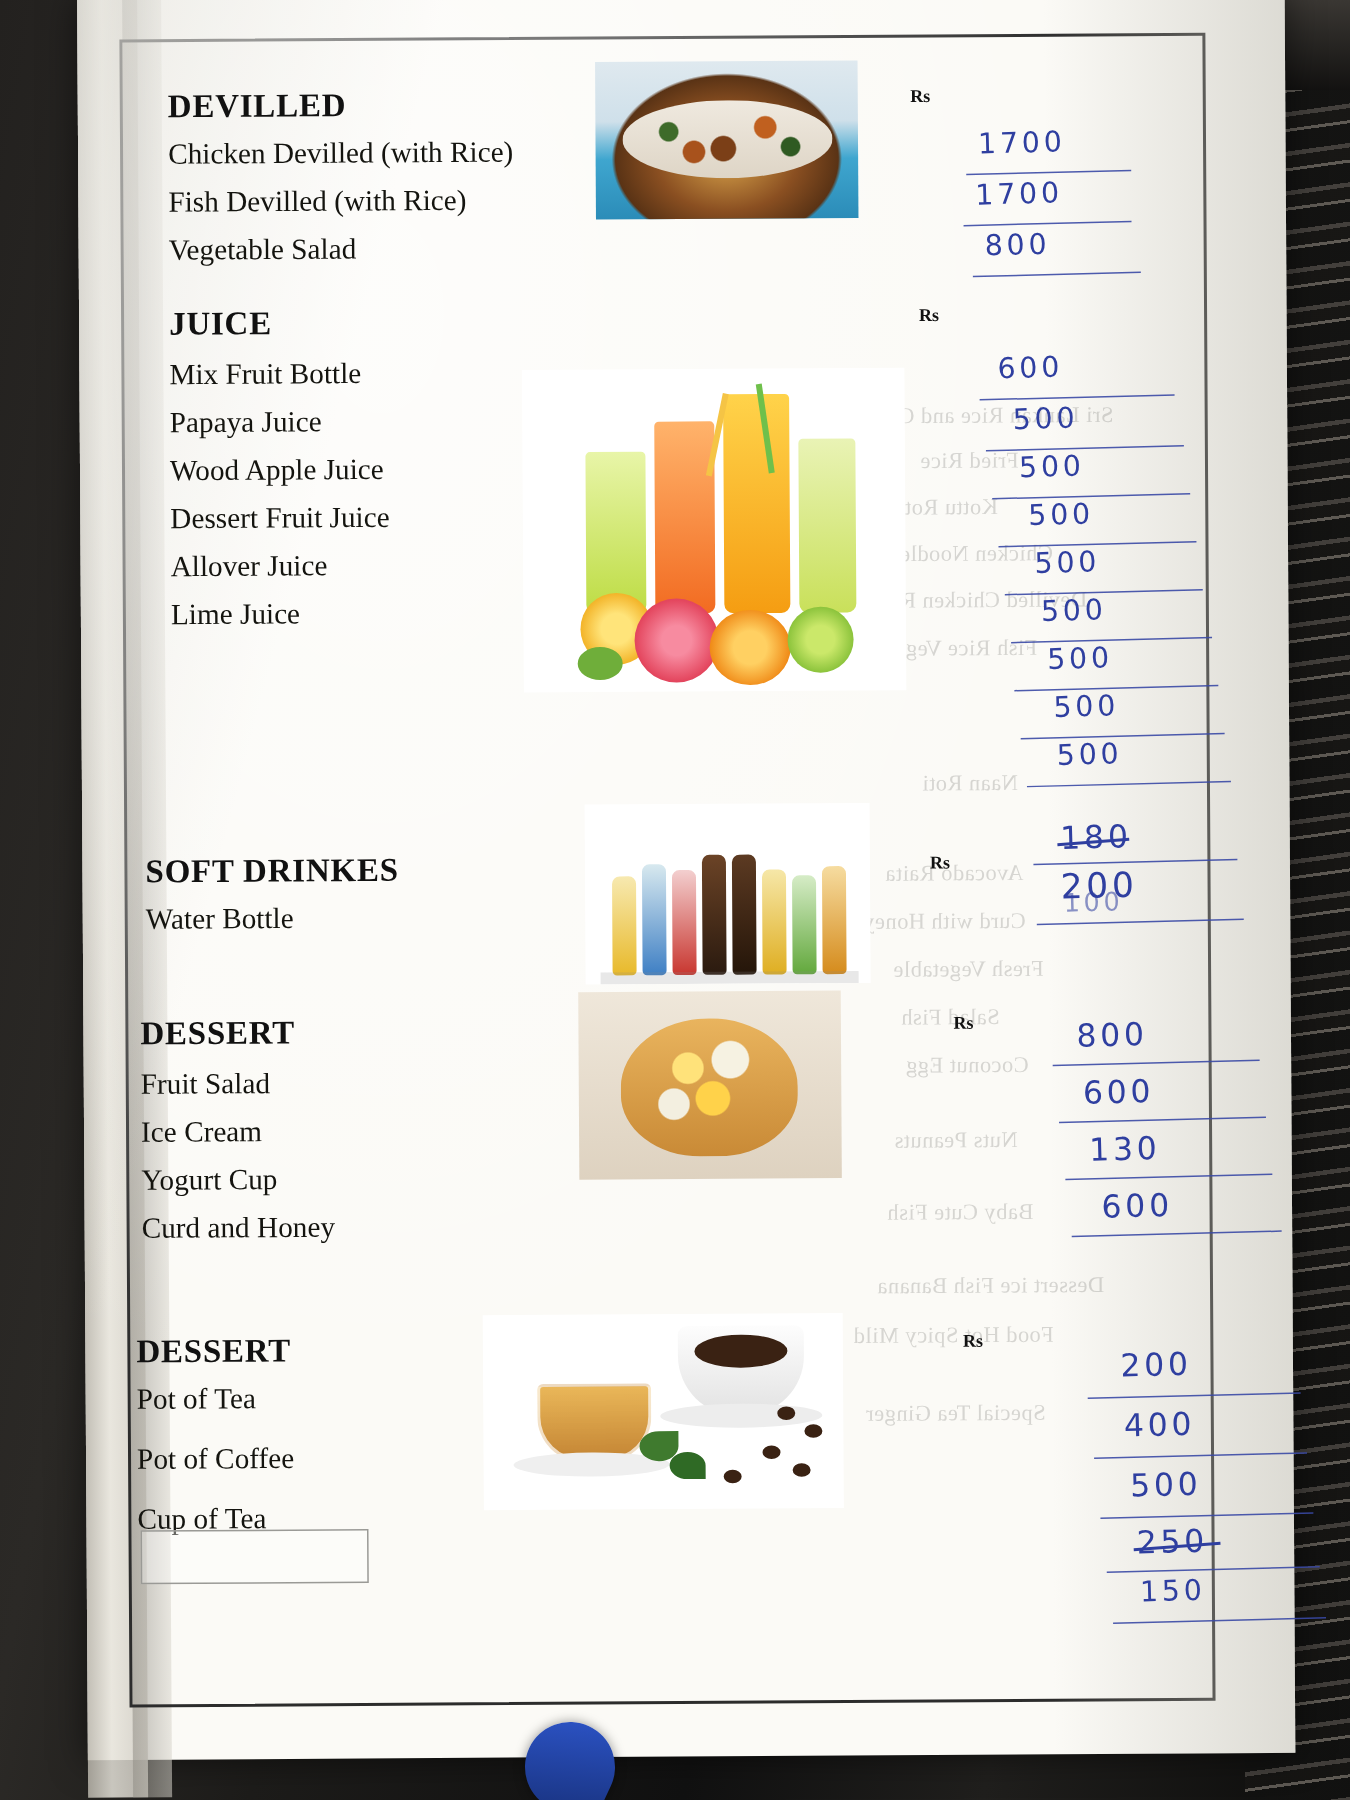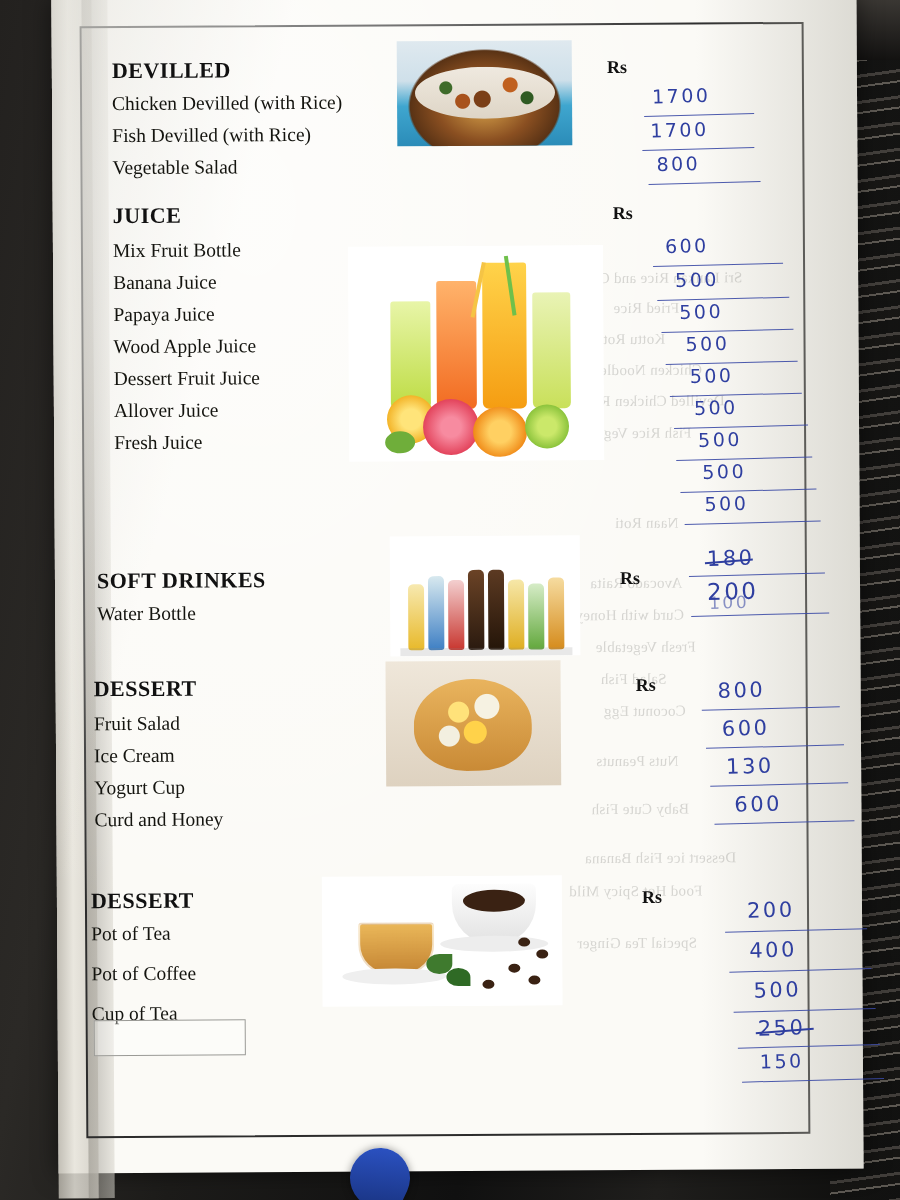--- a/index.html
+++ b/index.html
@@ -69,21 +69,21 @@
   .content{position:absolute;left:60px;top:60px;width:700px;}
 
   .sec{position:absolute;}
   .sec-title{
     font-weight:bold;font-size:22px;color:#111;letter-spacing:.5px;
   }
   .item{
     font-size:19.5px;color:#14140f;line-height:32px;white-space:nowrap;
   }
   .rs{
-    position:absolute;font-weight:bold;font-size:18px;color:#111;
+    position:absolute;font-weight:bold;font-size:12px;color:#111;
   }
 
   
   .hand{
     position:absolute;
     font-family:"DejaVu Sans", sans-serif;
     font-size:19px;color:#2f3fa0;
     letter-spacing:2.5px;
     transform:rotate(-1.2deg);
   }
@@ -245,26 +245,25 @@
         <div class="sec-title">DEVILLED</div>
         <div class="item" style="margin-top:4px;">Chicken Devilled (with Rice)</div>
         <div class="item">Fish Devilled (with Rice)</div>
         <div class="item">Vegetable Salad</div>
       </div>
       <div class="rs" style="left:495px;top:2px;">Rs</div>
 
       <div class="sec" style="left:0;top:145px;">
         <div class="sec-title">JUICE</div>
         <div class="item" style="margin-top:6px;">Mix Fruit Bottle</div>
-        <div class="item">Banana Juice</div>
         <div class="item">Papaya Juice</div>
         <div class="item">Wood Apple Juice</div>
         <div class="item">Dessert Fruit Juice</div>
         <div class="item">Allover Juice</div>
-        <div class="item">Fresh Juice</div>
+        <div class="item">Lime Juice</div>
       </div>
       <div class="rs" style="left:500px;top:148px;">Rs</div>
 
       <div class="sec" style="left:-18px;top:510px;">
         <div class="sec-title">SOFT DRINKES</div>
         <div class="item" style="margin-top:4px;">Water Bottle</div>
       </div>
       <div class="rs" style="left:505px;top:513px;">Rs</div>
 
       <div class="sec" style="left:-22px;top:618px;">

